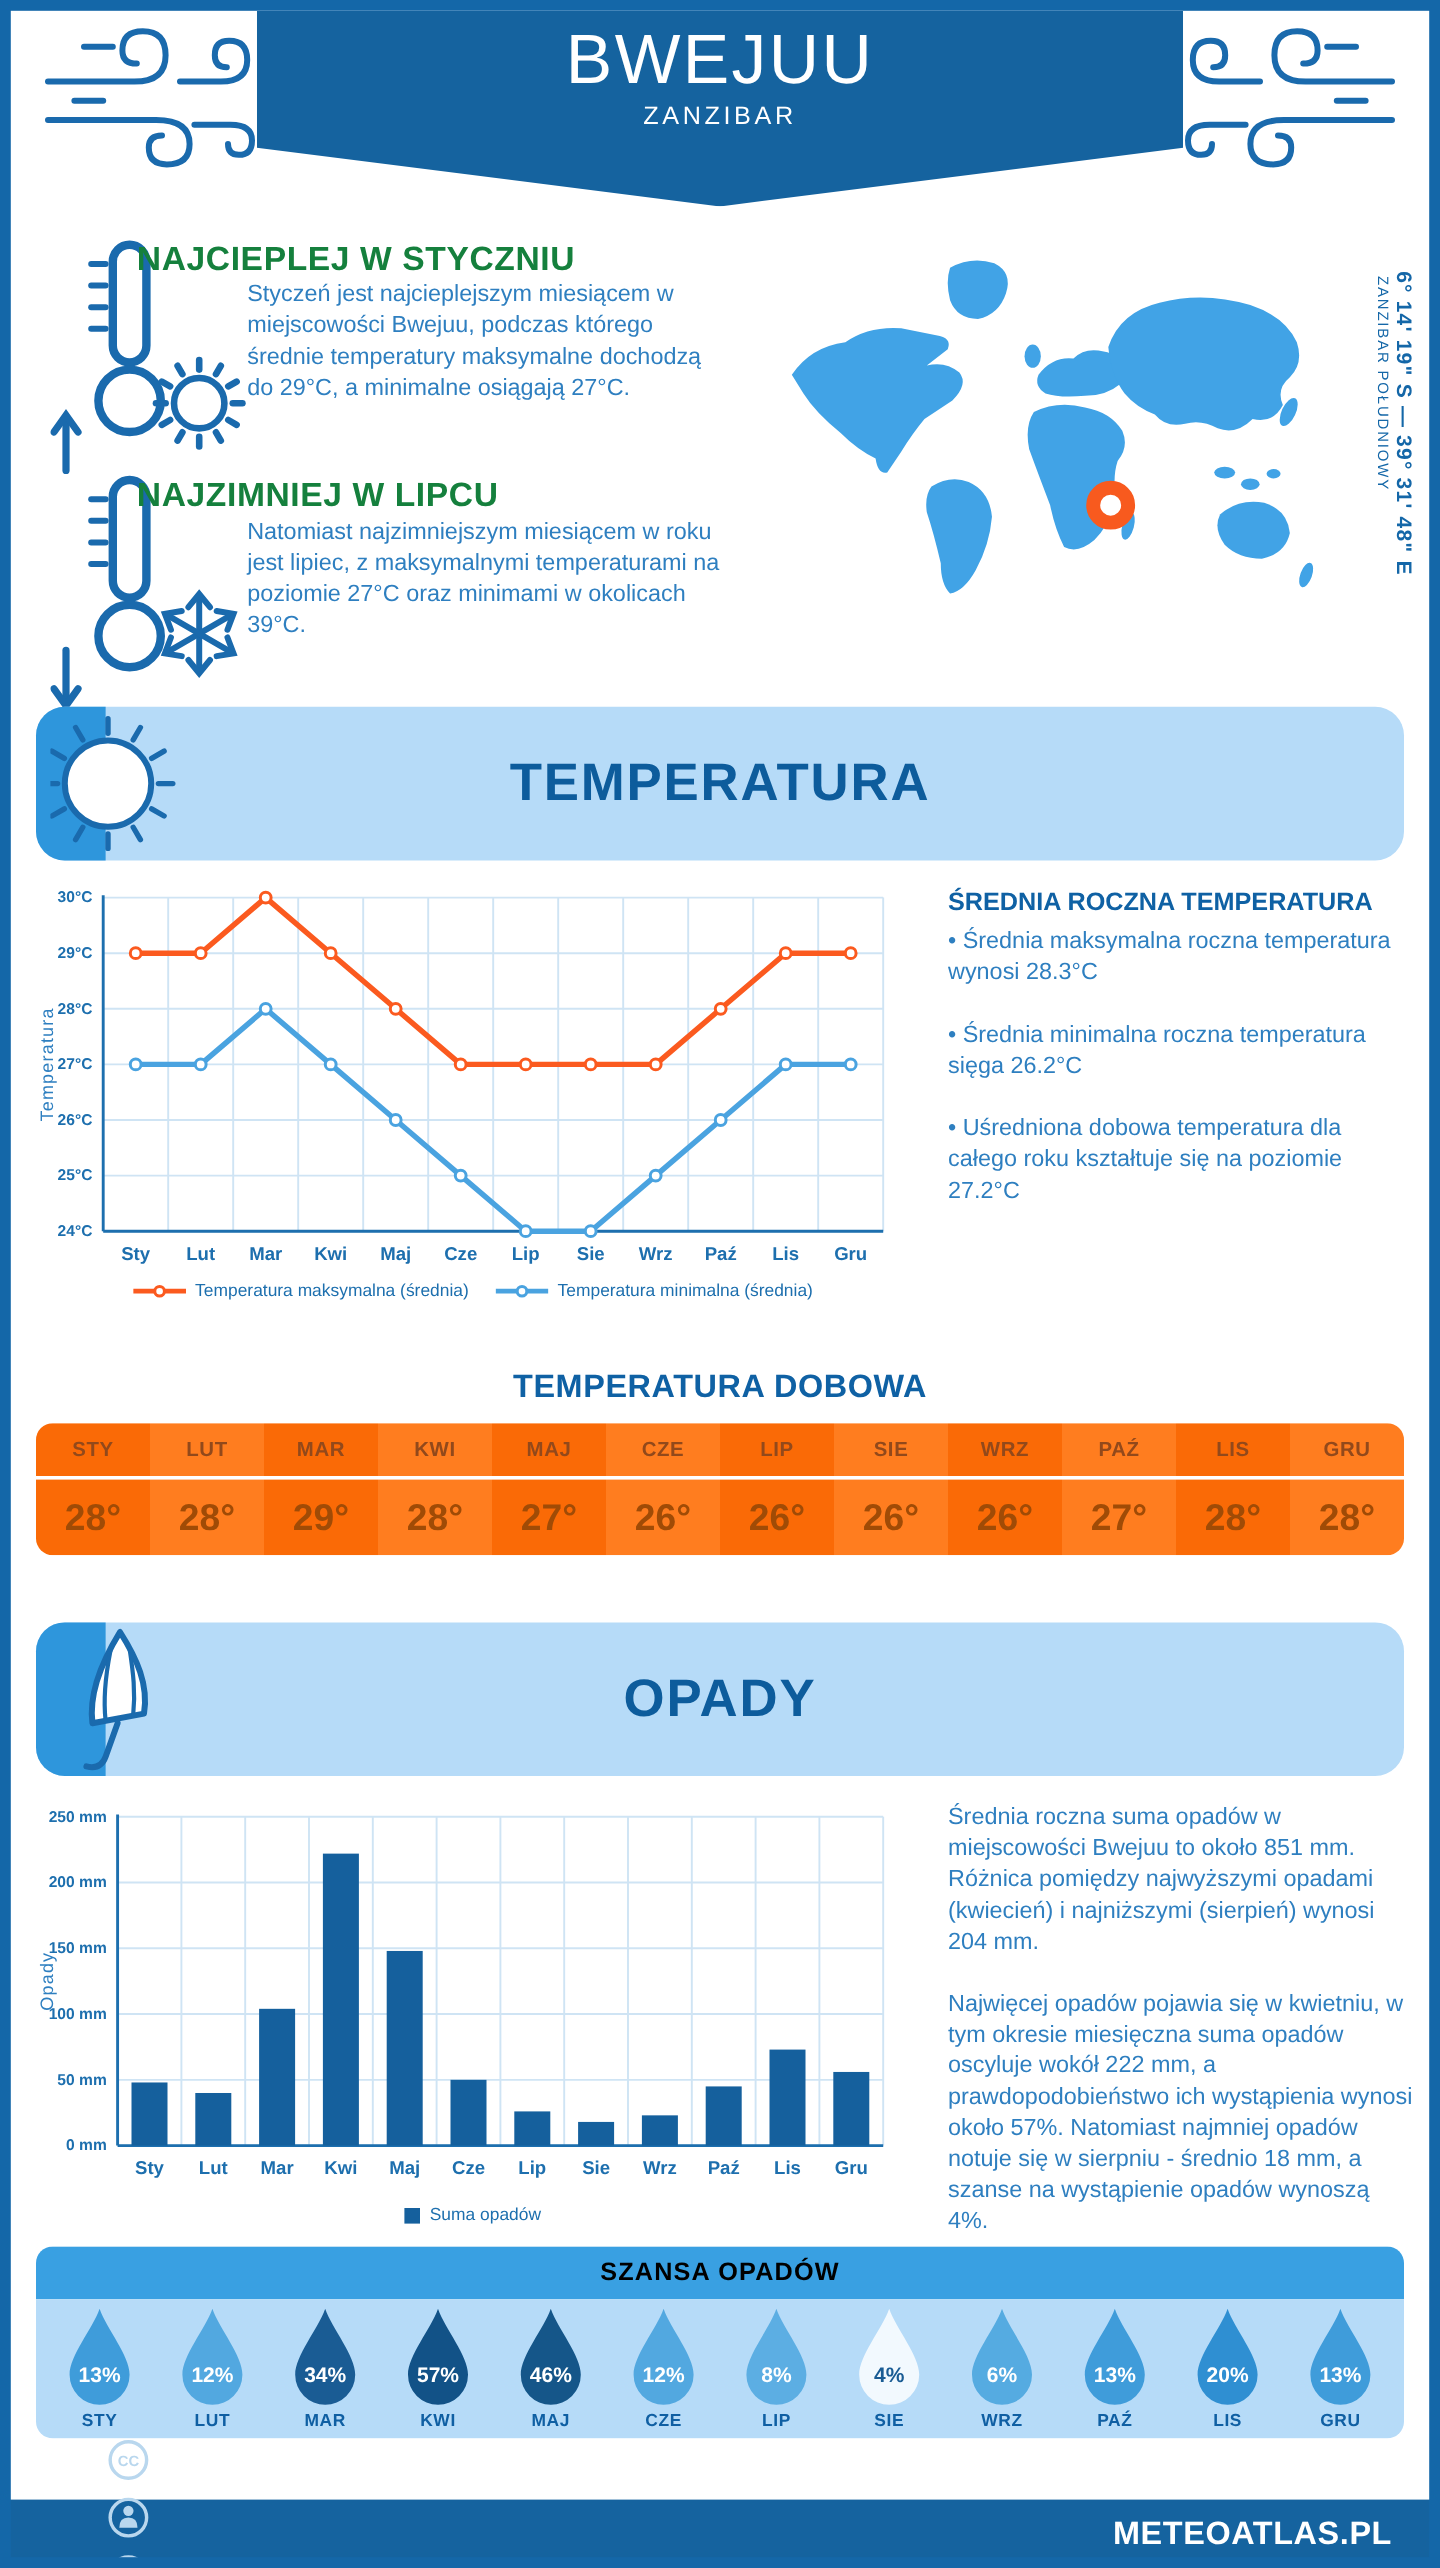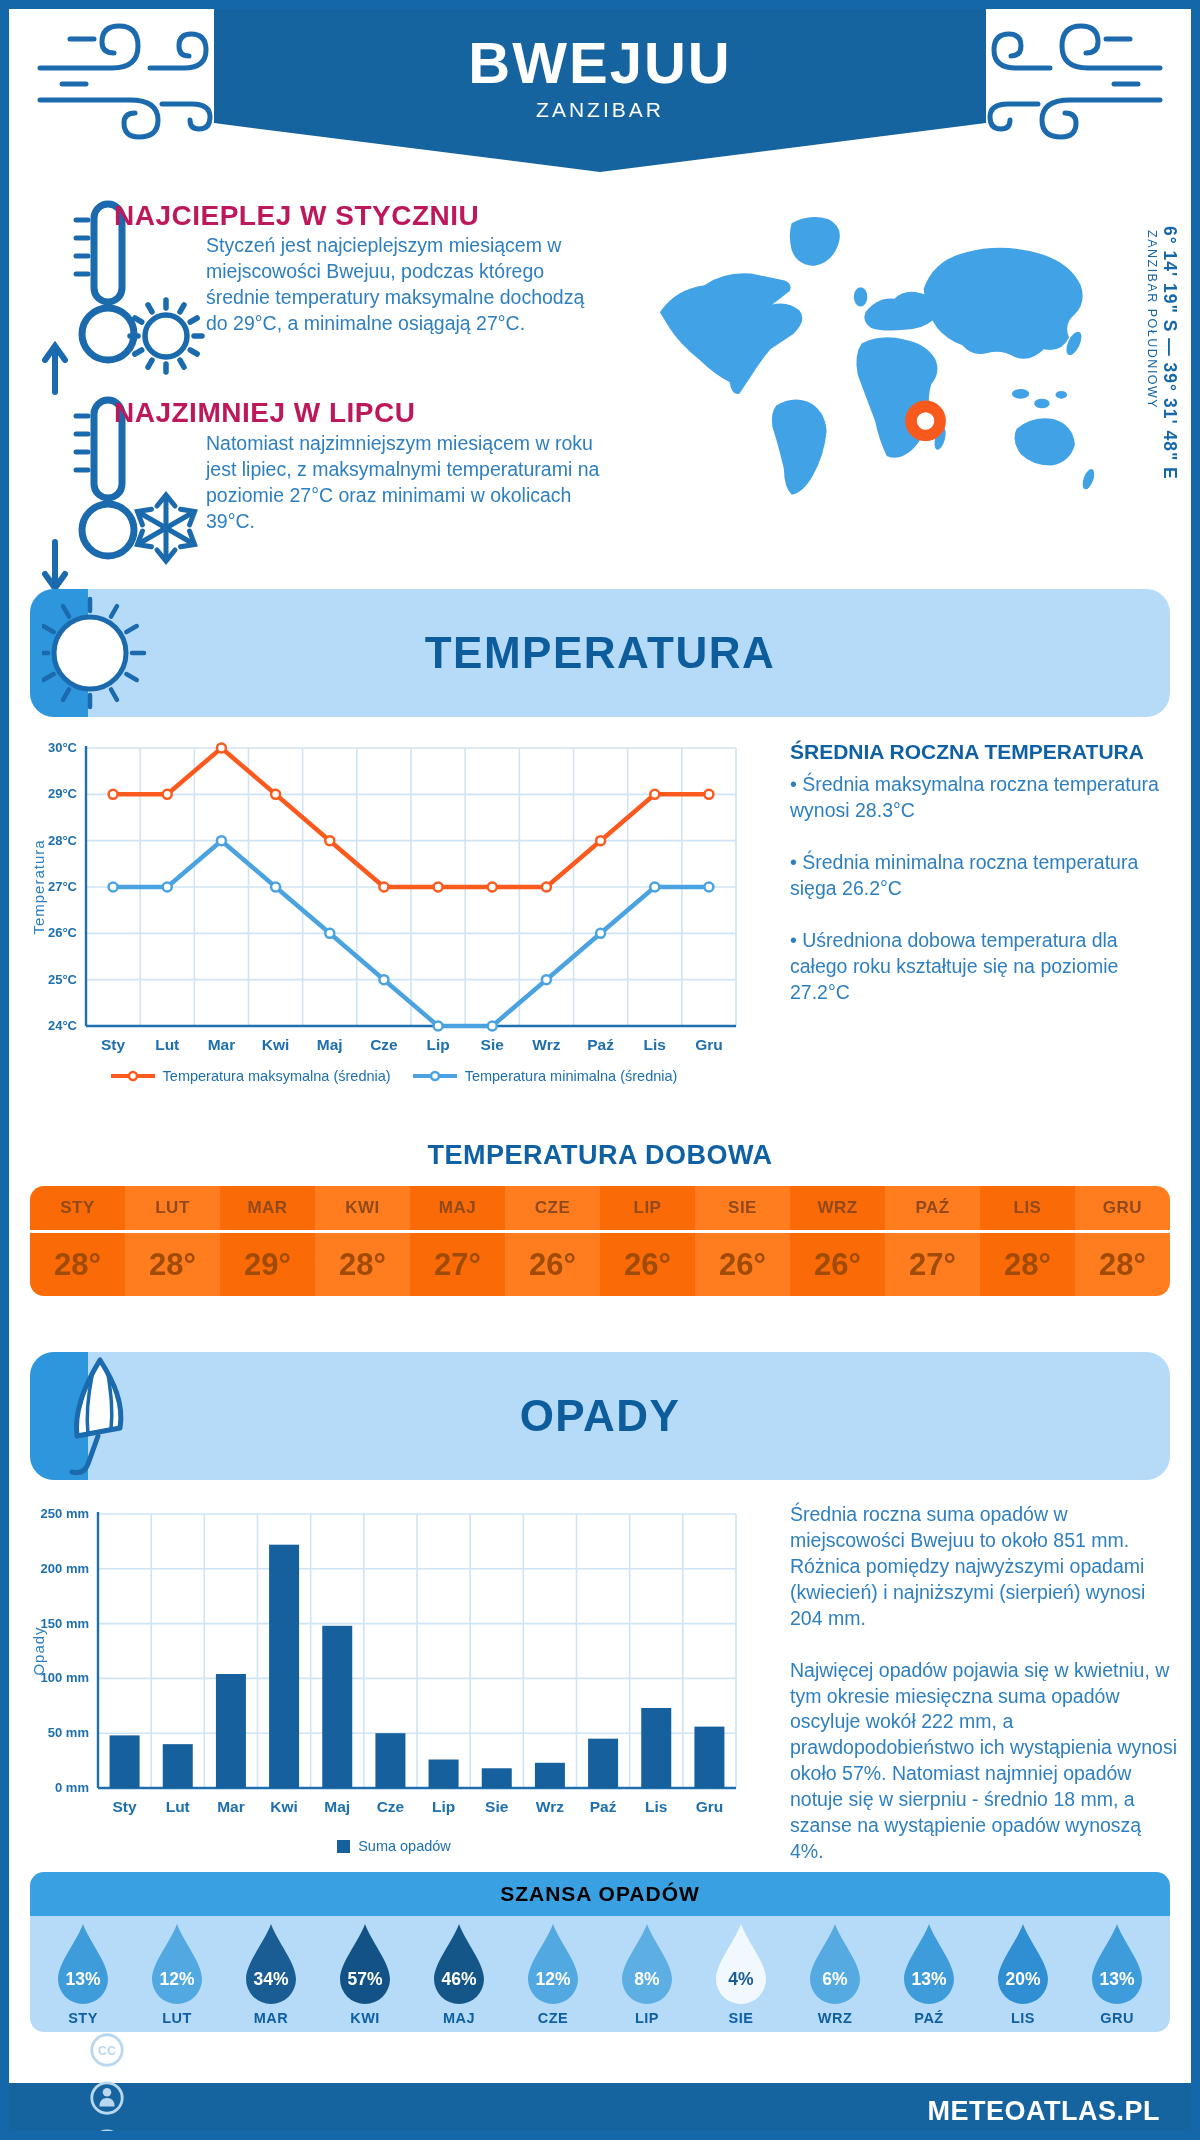--- a/index.html
+++ b/index.html
@@ -4,25 +4,25 @@
 <style>
   html,body{margin:0;padding:0;background:#fff;}
   body{font-family:"Liberation Sans","DejaVu Sans",sans-serif;}
   .page{position:relative;width:1200px;height:2140px;background:#fff;overflow:hidden;}
   .page::after{content:'';position:absolute;inset:0;border:9px solid #1467a8;pointer-events:none;z-index:60;}
   .abs{position:absolute;}
 
   
   .header-banner{left:214px;top:9px;width:772px;height:163px;background:#15639f;
     clip-path:polygon(0 0,100% 0,100% 70%,50% 100%,0 70%);text-align:center;color:#fff;}
-  .header-title{font-size:58px;font-weight:bold;letter-spacing:2px;margin-top:20px;}
+  .header-title{font-size:58px;font-weight:normal;letter-spacing:2px;margin-top:7px;}
   .header-sub{font-size:21px;letter-spacing:3px;margin-top:2px;}
 
   
-  .hl-title{font-size:28px;font-weight:bold;color:#be185d;letter-spacing:.5px;}
+  .hl-title{font-size:28px;font-weight:bold;color:#15803d;letter-spacing:.5px;}
   .hl-text{font-size:19.5px;line-height:1.34;color:#2e7fc0;}
 
   
   .coords-block{right:20px;top:226px;height:460px;writing-mode:vertical-rl;color:#1467a8;}
   .coords-main{font-size:17.5px;font-weight:bold;letter-spacing:1px;display:block;}
   .coords-region{font-size:12.5px;letter-spacing:1.5px;display:block;margin-top:4px;}
 
   
   .sec-banner{left:30px;width:1140px;height:128px;background:#b6dbf8;border-radius:24px;}
   .sec-strip{position:absolute;left:0;top:0;bottom:0;width:58px;background:#2e96dc;border-radius:24px 0 0 24px;}

